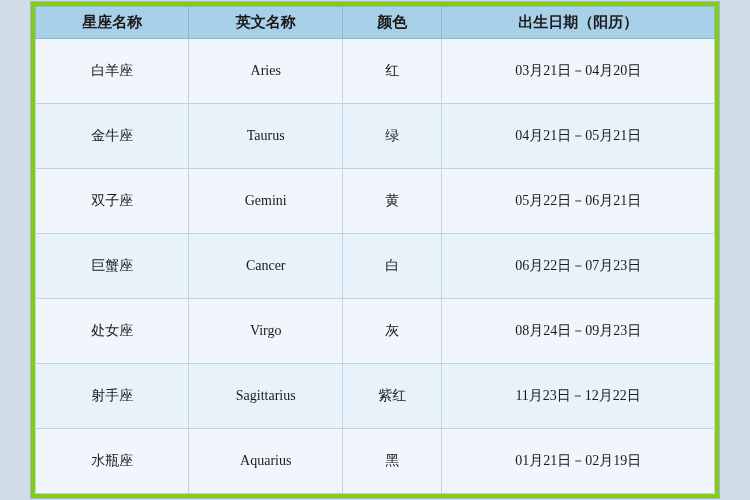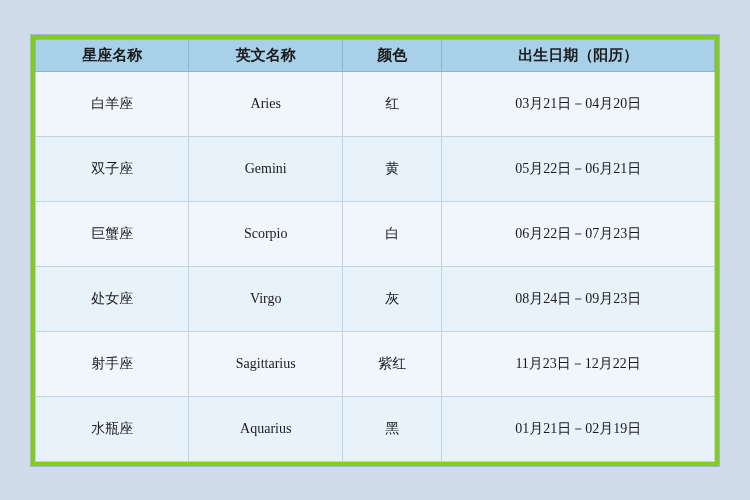--- a/index.html
+++ b/index.html
@@ -66,28 +66,34 @@
         </tr>
     </thead>
     <tbody id="table-body">
     <tr>
           <td>白羊座</td>
           <td>Aries</td>
           <td>红</td>
           <td>03月21日－04月20日</td>
         </tr>
         <tr>
+          <td>金牛座</td>
+          <td>Taurus</td>
+          <td>绿</td>
+          <td>04月21日－05月21日</td>
+        </tr>
+        <tr>
           <td>双子座</td>
           <td>Gemini</td>
           <td>黄</td>
           <td>05月22日－06月21日</td>
         </tr>
         <tr>
           <td>巨蟹座</td>
-          <td>Scorpio</td>
+          <td>Cancer</td>
           <td>白</td>
           <td>06月22日－07月23日</td>
         </tr>
         <tr>
           <td>处女座</td>
           <td>Virgo</td>
           <td>灰</td>
           <td>08月24日－09月23日</td>
         </tr>
         <tr>

